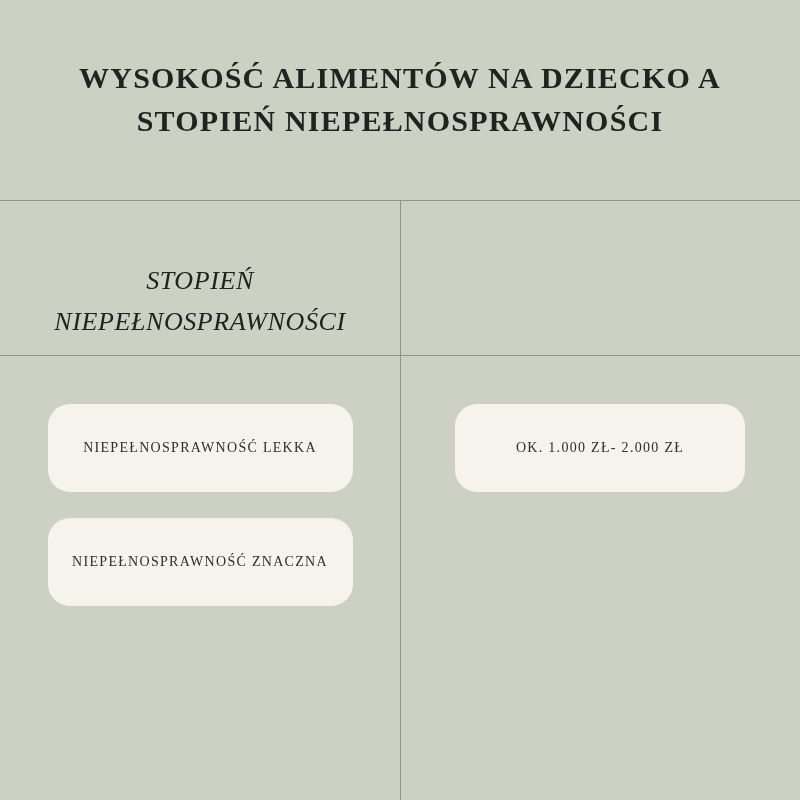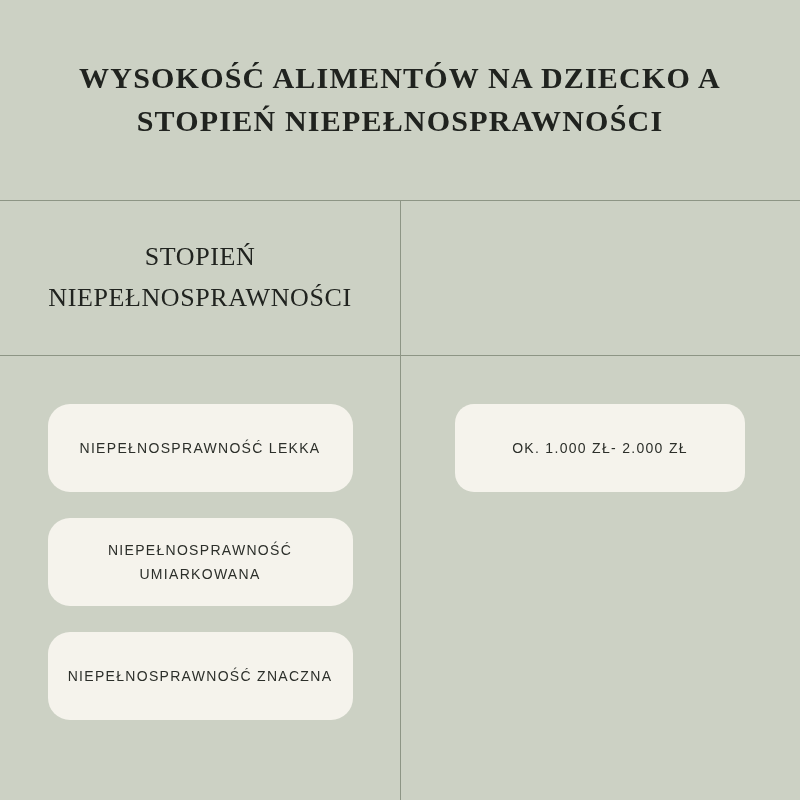--- a/index.html
+++ b/index.html
@@ -67,24 +67,25 @@
     top: 200px;
     left: 0;
     width: 800px;
     height: 155px;
     display: flex;
   }
   .head-cell {
     width: 400px;
     height: 155px;
     display: flex;
-    align-items: center;
+    align-items: flex-end;
     justify-content: center;
     box-sizing: border-box;
-    padding: 0 20px;
+    padding: 13px 20px;
+    font-style: italic;
   }
   .head-text {
     font-family: "Liberation Serif", serif;
     font-size: 26px;
     line-height: 1.55;
     letter-spacing: 0.6px;
     text-align: center;
     color: #20231f;
     text-transform: uppercase;
   }
@@ -112,31 +113,30 @@
     min-height: 88px;
     background: #f5f3ec;
     border-radius: 22px;
     display: flex;
     align-items: center;
     justify-content: center;
     box-sizing: border-box;
     padding: 8px 18px;
   }
   .pill-text {
-    font-family: Liberation Sans, sans-serif;
+    font-family: Liberation Serif, serif;
     font-size: 14px;
     line-height: 1.75;
     letter-spacing: 1.3px;
     text-align: center;
     color: #2c2f2a;
     text-transform: uppercase;
   }
   .pill.right {
     width: 290px;
-    border-radius: 19px;
   }
 </style>
 </head>
 <body>
 
 <div class="infographic">
 
   <div class="title-block">
     <div class="title-text">WYSOKOŚĆ ALIMENTÓW NA DZIECKO A STOPIEŃ NIEPEŁNOSPRAWNOŚCI</div>
   </div>
@@ -151,23 +151,20 @@
     </div>
   </div>
 
   <div class="body-area">
 
     <div class="body-col">
       <div class="pill">
         <div class="pill-text">NIEPEŁNOSPRAWNOŚĆ LEKKA</div>
       </div>
       <div class="pill">
-        <div class="pill-text">NIEPEŁNOSPRAWNOŚĆ UMIARKOWANA</div>
-      </div>
-      <div class="pill">
         <div class="pill-text">NIEPEŁNOSPRAWNOŚĆ ZNACZNA</div>
       </div>
     </div>
 
     <div class="body-col">
       <div class="pill right">
         <div class="pill-text">OK. 1.000 ZŁ- 2.000 ZŁ</div>
       </div>
     </div>
 

